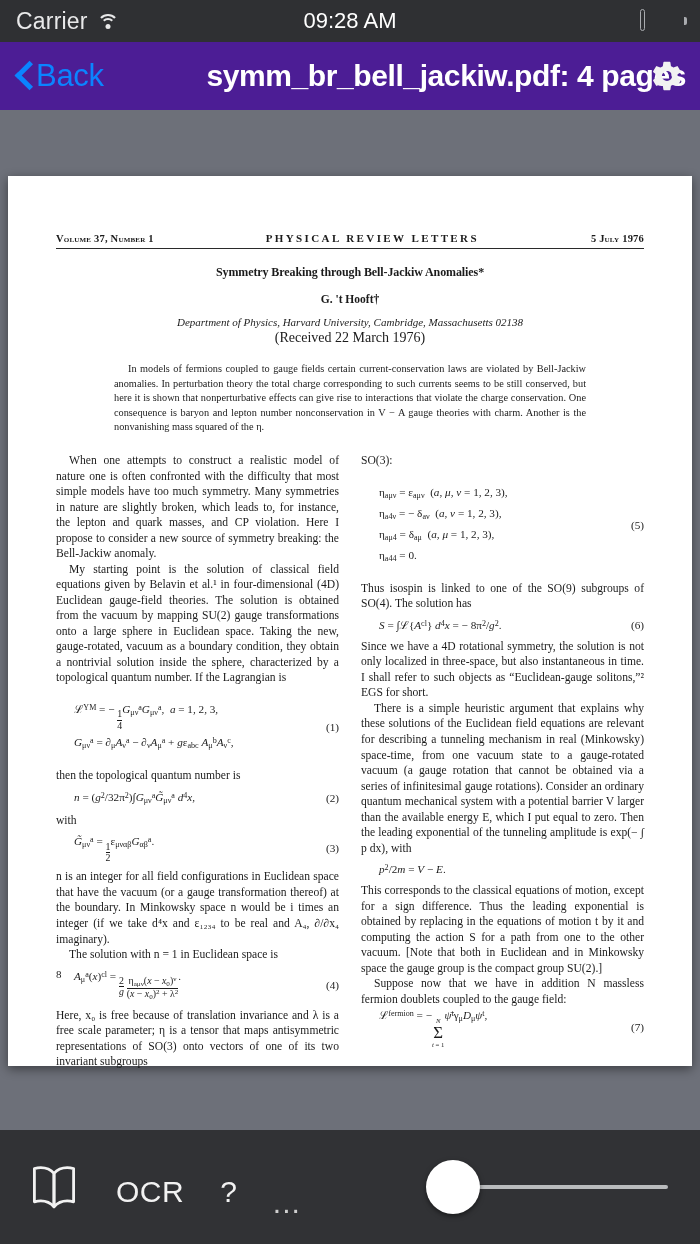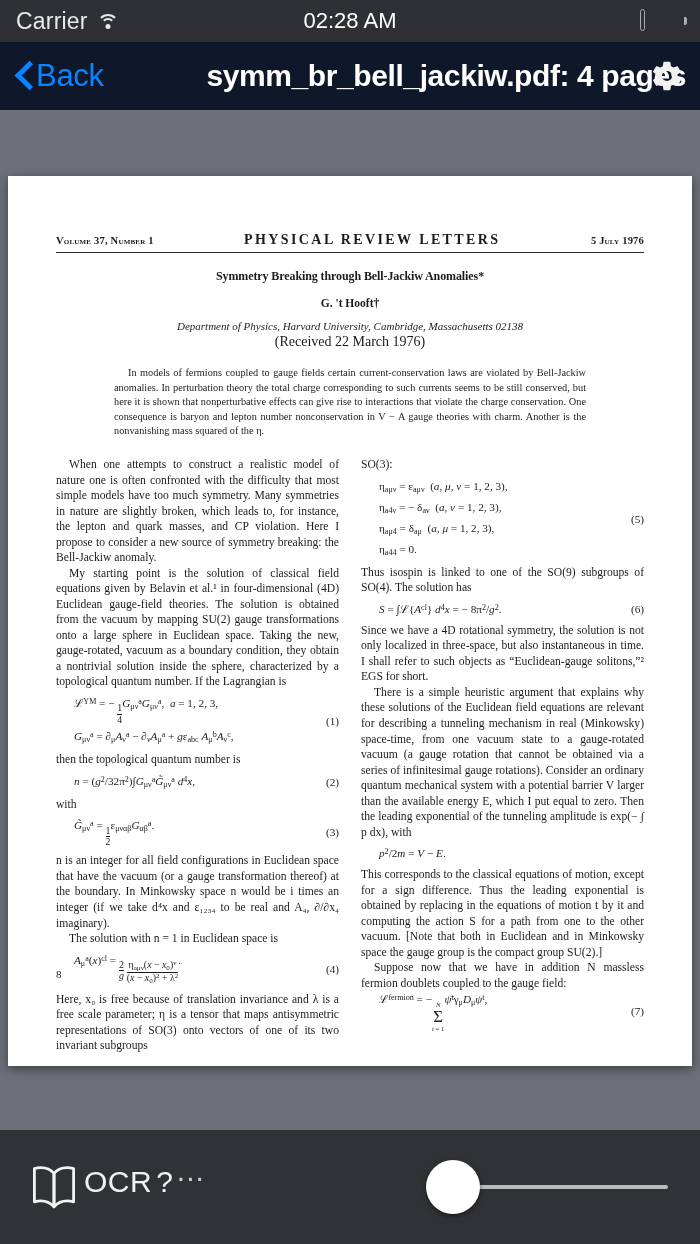--- a/index.html
+++ b/index.html
@@ -44,21 +44,21 @@
   }
   .battery .fill { height:100%; background:#fff; border-radius:1.5px; }
   .battery .cap {
     position:absolute; right:-3px; top:6px; width:3px; height:8px;
     background:#a9abaf; border-radius:0 2px 2px 0;
   }
 
   
   .navbar {
     position:absolute; top:42px; left:0; width:700px; height:68px;
-    background:#0f172a; display:flex; align-items:center; padding:0 16px;
+    background:#4c1d95; display:flex; align-items:center; padding:0 16px;
   }
   .back-btn { display:flex; align-items:center; gap:4px; cursor:pointer; }
   .chevron-left { width:16px; height:28px; position:relative; }
   .chevron-left::before {
     content:""; position:absolute; top:3px; left:3px;
     width:16px; height:16px;
     border-left:5px solid #0b84ff; border-bottom:5px solid #0b84ff;
     transform:rotate(45deg);
   }
   .back-label { color:#0b84ff; font-size:31px; letter-spacing:-0.3px; }
@@ -81,21 +81,21 @@
     font-family:"Liberation Serif", serif; color:#1b1b1b;
   }
 
   
   .jhead {
     display:flex; justify-content:space-between; align-items:baseline;
     font-size:10.5px; letter-spacing:.2px;
   }
   .jhead .vol { font-variant:small-caps; font-weight:600; }
   .jhead .jname {
-    font-size:14px; letter-spacing:2.4px; font-weight:600;
+    font-size:11px; letter-spacing:2.4px; font-weight:600;
   }
   .jhead .jdate { font-variant:small-caps; font-weight:600; }
   .jrule { border-top:1.6px solid #2a2a2a; margin-top:4px; }
 
   .art-title {
     text-align:center; font-size:12px; font-weight:700;
     margin-top:16px; letter-spacing:-0.1px;
   }
   .authors { text-align:center; font-size:11.5px; margin-top:13px; font-weight:600; }
   .affil { text-align:center; font-size:11px; font-style:italic; margin-top:11px; }
@@ -112,21 +112,21 @@
     font-size:11.6px; line-height:1.34;
   }
   .col { width:50%; }
   .col p { text-align:justify; text-indent:13px; margin:0; }
   .col p.noind { text-indent:0; }
   .eqrow {
     display:flex; align-items:center; margin:6px 0; font-size:11.2px;
   }
   .eqrow .eq { flex:1; padding-left:18px; font-style:normal; }
   .eqrow .num { width:26px; text-align:right; }
-  .eqgroup { position:relative; margin:6px 0; }
+  .eqgroup { position:relative; margin:16px 0; }
   .eqgroup .lines { padding-left:18px; font-size:11.2px; }
   .eqgroup .lines div { margin:4px 0; }
   .eqgroup .gnum {
     position:absolute; right:0; top:50%; transform:translateY(-50%);
     font-size:11.2px;
   }
   .pageno { position:absolute; left:48px; bottom:86px; font-size:11px; }
 
   
   .mi { font-style:italic; }
@@ -137,21 +137,21 @@
     text-align:center; font-size:.88em; line-height:1.05;
   }
   .frac .den { border-top:1px solid #1b1b1b; }
   .sm { font-size:.8em; }
 
   
   .toolbar {
     position:absolute; left:0; bottom:0; width:700px; height:114px;
     background:#313235; display:flex; align-items:center; padding:0 28px;
   }
-  .tb-left { display:flex; align-items:flex-start; gap:4px; }
+  .tb-left { display:flex; align-items:flex-end; gap:36px; }
   .book-ico { width:52px; height:44px; display:block; cursor:pointer; }
   .tb-label { color:#f2f2f2; font-size:30px; letter-spacing:.5px; cursor:pointer; }
   .tb-qmark { color:#f2f2f2; font-size:30px; cursor:pointer; }
   .tb-dots { color:#cfcfcf; font-size:30px; letter-spacing:1px; cursor:pointer; line-height:.4; }
   .slider { margin-left:auto; position:relative; width:246px; height:54px; }
   .slider .track {
     position:absolute; top:50%; left:26px; right:4px; height:4px;
     transform:translateY(-50%); background:#b9bbbd; border-radius:2px;
   }
   .slider .thumb {
@@ -167,21 +167,21 @@
 
   <div class="statusbar">
     <div class="sb-left">
       <span class="sb-carrier">Carrier</span>
       <span class="wifi-ico">
           <i></i>
           <i></i>
           <i></i>
         </span>
     </div>
-    <div class="sb-center">02:28 AM</div>
+    <div class="sb-center">09:28 AM</div>
     <div class="sb-right">
       <span class="battery">
         <span class="shell"><span class="fill"></span></span>
         <span class="cap"></span>
       </span>
     </div>
   </div>
 
   <div class="navbar">
     <div class="back-btn">

